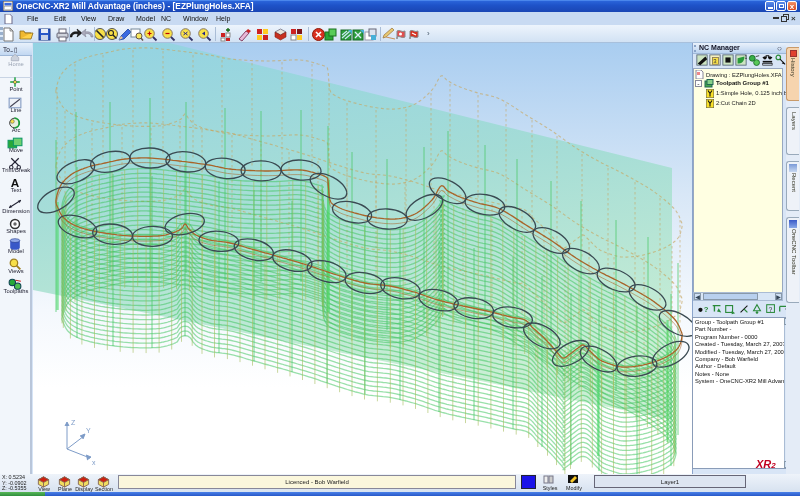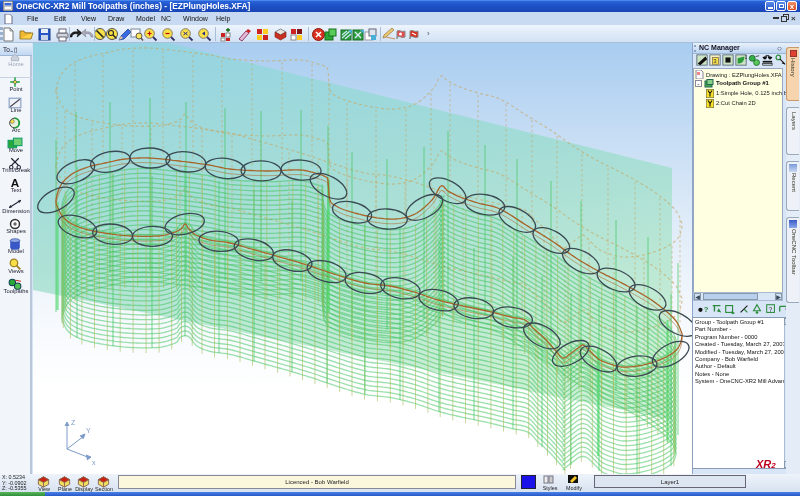--- a/index.html
+++ b/index.html
@@ -5,21 +5,21 @@
 .abs { position:absolute; }
 </style></head>
 <body>
 
 <div class="abs" style="left:0;top:0;width:800px;height:12px;background:linear-gradient(#2a64da,#1e52c8 40%,#1a46b4);border-top:1px solid #4a86ec"></div>
 <svg class="abs" style="left:3px;top:1px" width="10" height="10" viewBox="0 0 10 10">
     <rect x="0" y="0" width="10" height="10" fill="#e8e4da" stroke="#445"></rect>
     <rect x="1.5" y="2" width="7" height="2.5" fill="#3a6ae0"></rect>
     <rect x="1.5" y="5.5" width="7" height="3" fill="#fff" stroke="#888" stroke-width="0.4"></rect>
   </svg>
-<div class="abs" style="left:16px;top:1px;font-size:8.4px;font-weight:bold;color:#fff;letter-spacing:0">OneCNC-XR2 Mill Toolpaths (inches) - [EZPlungHoles.XFA]</div>
+<div class="abs" style="left:16px;top:1px;font-size:8.4px;font-weight:bold;color:#fff;letter-spacing:0">OneCNC-XR2 Mill Advantage (inches) - [EZPlungHoles.XFA]</div>
 <div class="abs" style="left:765px;top:1px;width:10px;height:10px;background:linear-gradient(#5a8ae8,#2858c8);border:1px solid #fff;border-radius:2px">
     <div style="position:absolute;left:2px;bottom:1px;width:5px;height:2px;background:#fff"></div>
   </div>
 <div class="abs" style="left:776px;top:1px;width:10px;height:10px;background:linear-gradient(#5a8ae8,#2858c8);border:1px solid #fff;border-radius:2px">
     <div style="position:absolute;left:2px;top:2px;width:5px;height:4px;border:1px solid #fff"></div>
   </div>
 <div class="abs" style="left:787px;top:1px;width:10px;height:10px;background:linear-gradient(#f0926a,#dc4a1e);border:1px solid #fff;border-radius:2px;color:#fff;font-size:8px;font-weight:bold;text-align:center;line-height:9px">x</div>
 
 <div class="abs" style="left:0;top:12px;width:800px;height:13px;background:#c8daf2"></div>
 <svg class="abs" style="left:4px;top:14px" width="9" height="10" viewBox="0 0 9 10">

